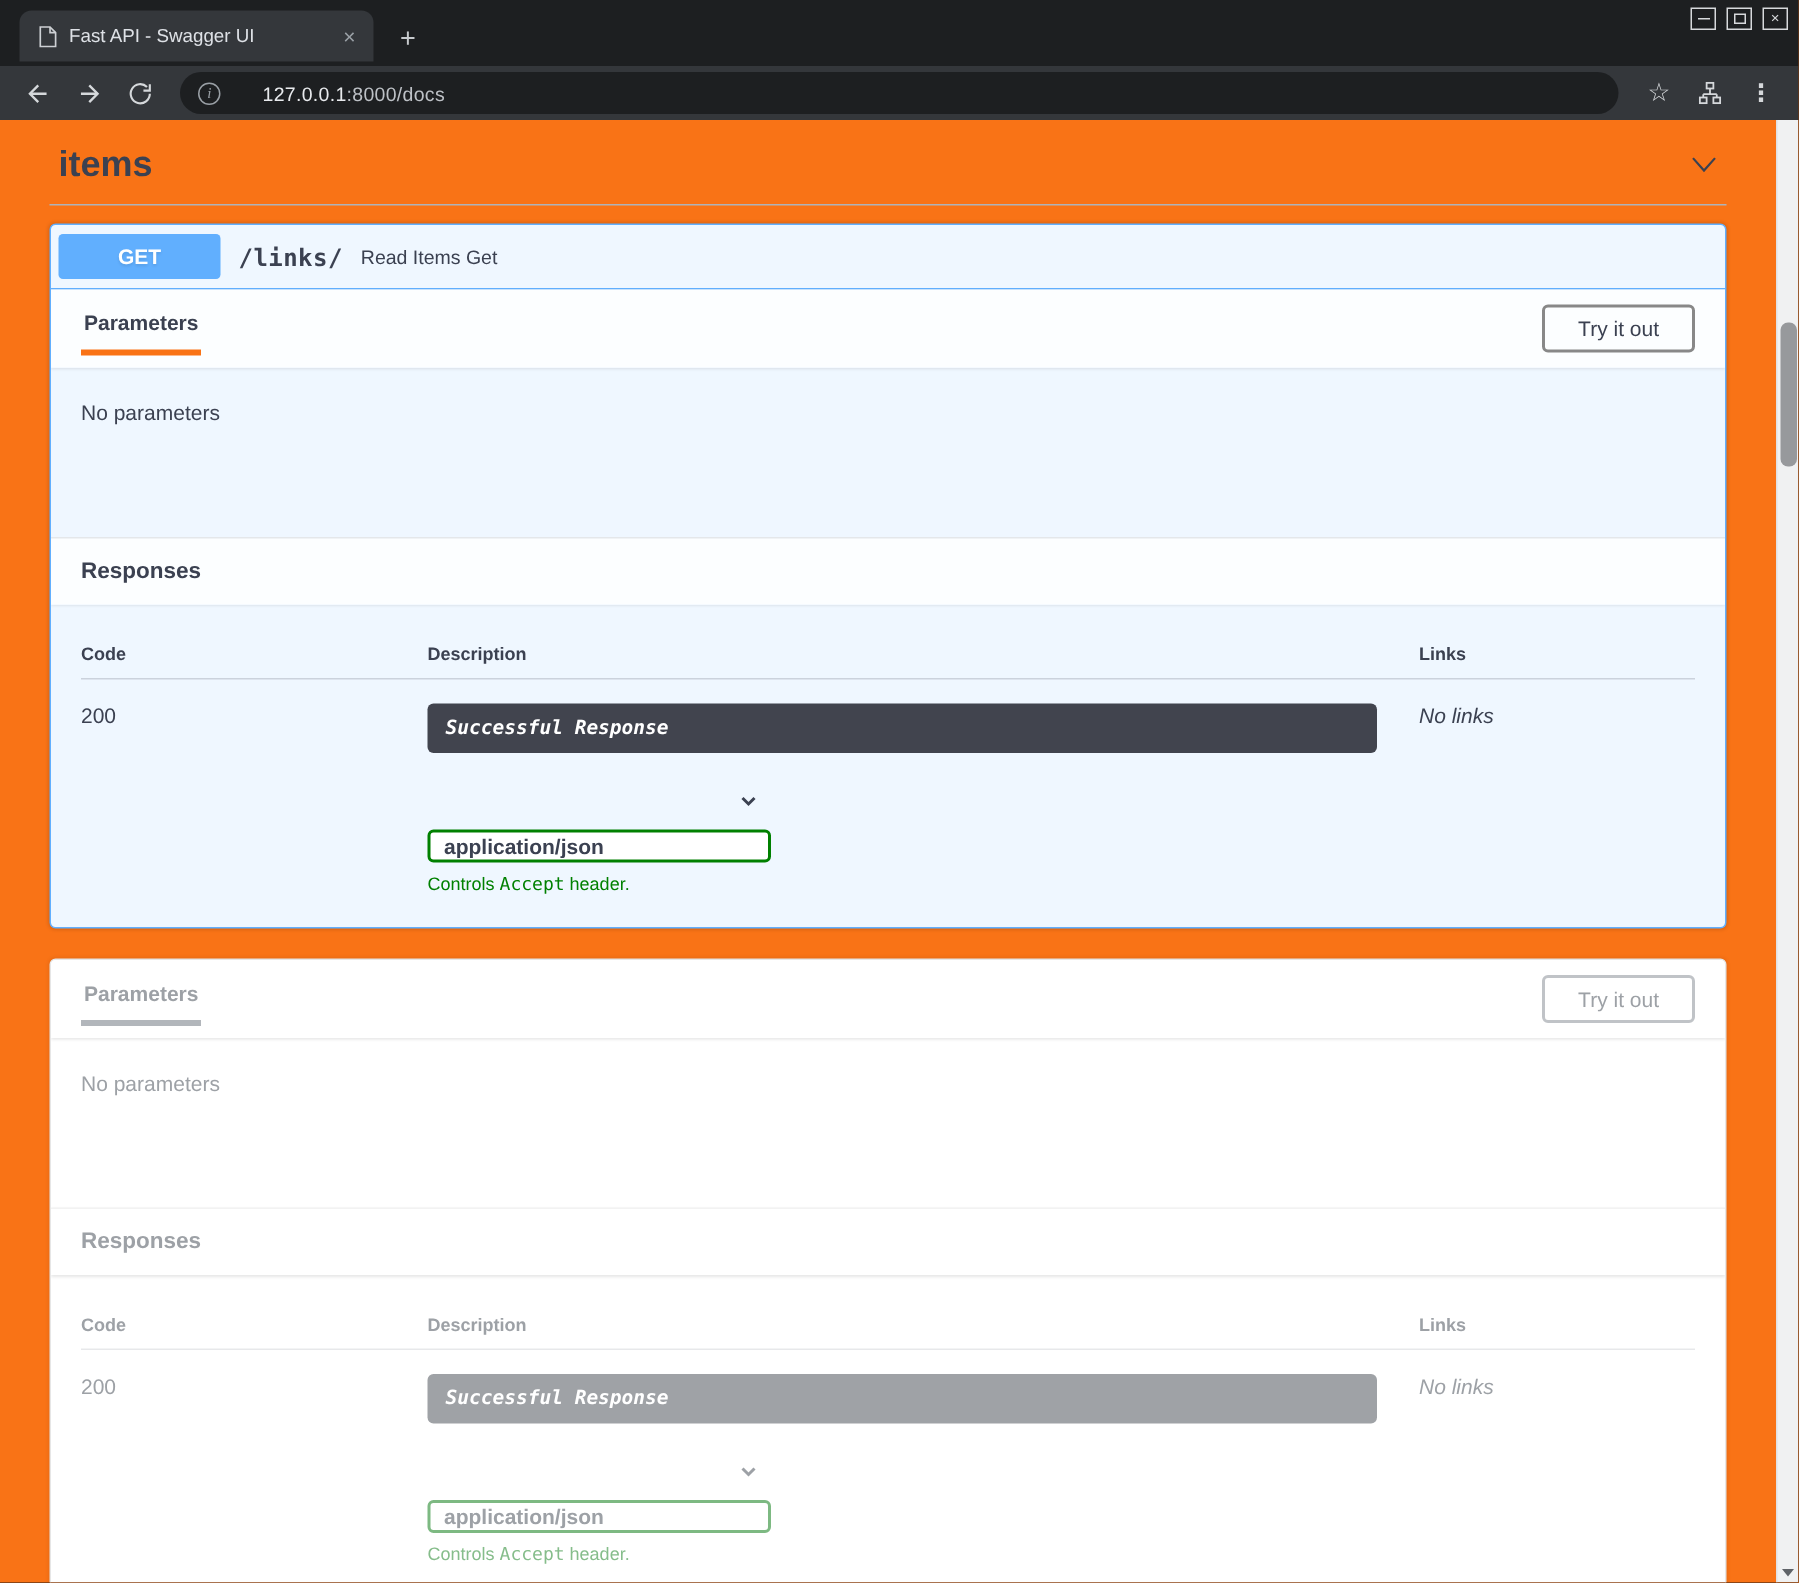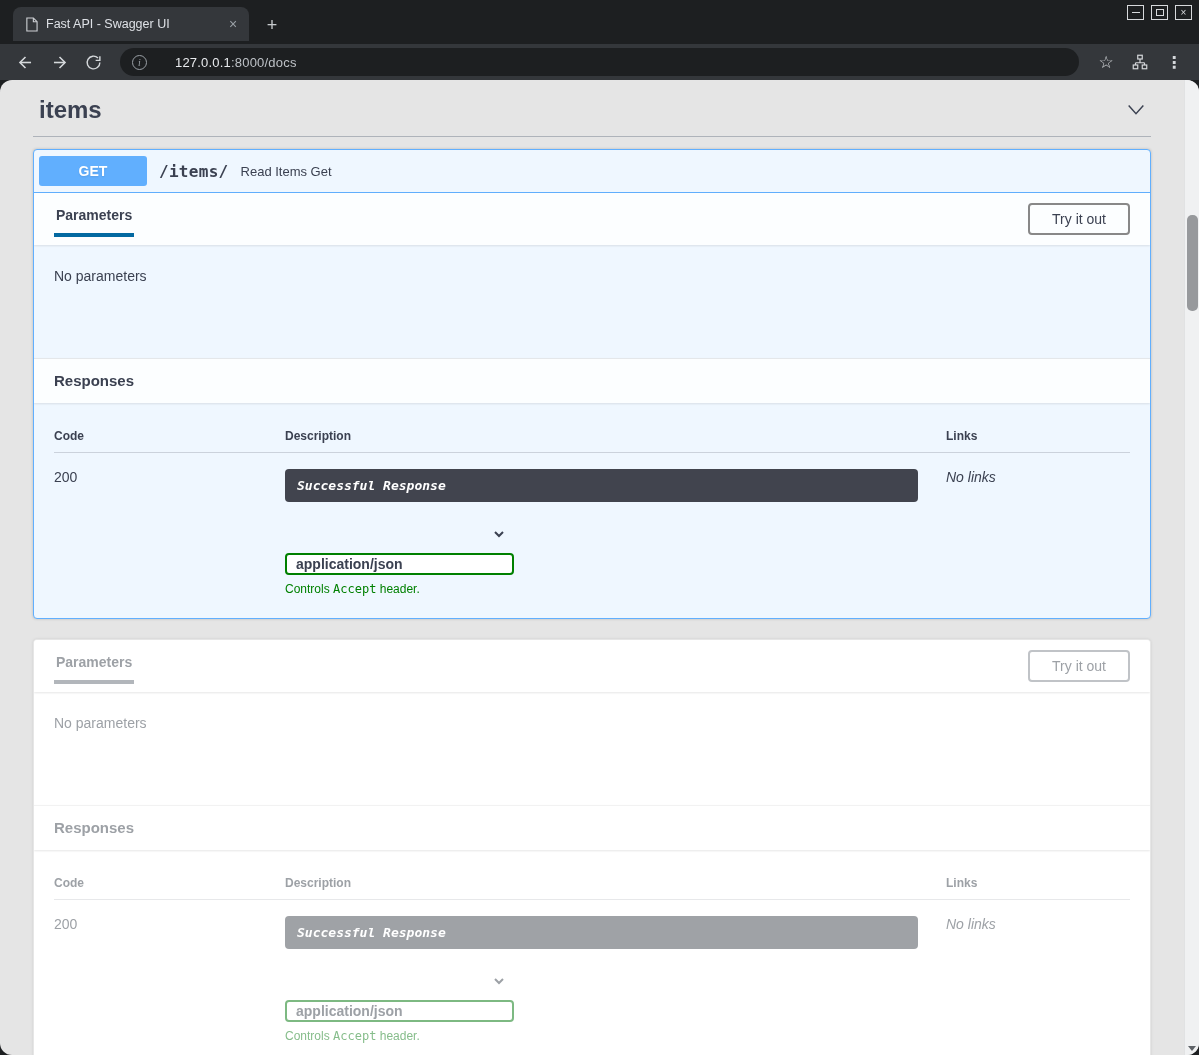--- a/index.html
+++ b/index.html
@@ -31,21 +31,21 @@
             align-items: center; padding: 0 12px; gap: 10px; cursor: text; }
   .info-badge { width: 15px; height: 15px; border: 1px solid #9aa0a6; border-radius: 50%; color: #9aa0a6;
                 font-size: 10px; display: flex; align-items: center; justify-content: center;
                 font-family: "Liberation Serif", serif; font-style: italic; flex: none; cursor: pointer; }
   .url-text { font-size: 13px; color: #e8eaed; letter-spacing: .2px; margin-left: 18px; }
   .url-dim { color: #bdc1c6; }
   .star { font-size: 17px; }
   .menu-dots { font-size: 16px; font-weight: bold; }
 
   
-  .viewport { flex: 1; display: flex; background: #e5e5e5; overflow: hidden; border-radius: 12px; }
+  .viewport { flex: 1; display: flex; background: #f97316; overflow: hidden; }
   .page { width: 1184px; padding: 4px 33px 0; overflow: hidden; }
   .scrollbar { width: 15px; background: #f0f1f2; border-left: 1px solid #e1e2e3; position: relative; flex: none; }
   .scroll-thumb { position: absolute; top: 135px; left: 2px; width: 11px; height: 96px; background: #97999c; border-radius: 5px; }
   .scroll-down { position: absolute; bottom: 4px; left: 3px; width: 0; height: 0; border-left: 4px solid transparent;
                  border-right: 4px solid transparent; border-top: 5px solid #5f6368; }
 
   
   .section-head { display: flex; align-items: center; justify-content: space-between; padding: 12px 4px 12px 6px;
                   border-bottom: 1px solid #aeb3ba; margin-bottom: 12px; cursor: pointer; }
   .section-title { font-size: 24px; font-weight: bold; color: #3b4151; }
@@ -55,21 +55,21 @@
              box-shadow: 0 0 3px rgba(0,0,0,.19); margin-bottom: 20px; overflow: hidden; }
   .op-header { display: flex; align-items: center; padding: 6px 5px; border-bottom: 1px solid #61affe; cursor: pointer; }
   .method-badge { min-width: 108px; text-align: center; padding: 7px 0; border-radius: 3px; background: #61affe;
                   color: #fff; font-size: 14px; font-weight: bold; text-shadow: 0 1px 2px rgba(0,0,0,.1); }
   .op-path { margin-left: 12px; font-family: "DejaVu Sans Mono", "Liberation Mono", monospace; font-size: 16px;
              font-weight: bold; color: #3b4151; letter-spacing: .3px; }
   .op-summary { margin-left: 12px; font-size: 13px; color: #3b4151; }
 
   .sec-header { display: flex; align-items: center; justify-content: space-between; min-height: 46px;
                 padding: 8px 20px; background: rgba(255,255,255,.8); box-shadow: 0 1px 2px rgba(0,0,0,.1); }
-  .params-title { font-size: 14px; font-weight: bold; color: #3b4151; padding: 6px 2px 10px; border-bottom: 4px solid #0369a1; }
+  .params-title { font-size: 14px; font-weight: bold; color: #3b4151; padding: 6px 2px 10px; border-bottom: 4px solid #f97316; }
   .try-btn { padding: 6px 22px; background: transparent; border: 2px solid #888; border-radius: 4px; font-size: 14px;
              font-weight: normal; color: #3b4151; cursor: pointer; font-family: inherit; }
 
   .no-params-wrap { height: 113px; padding: 22px 20px; }
   .no-params { font-size: 14px; color: #3b4151; }
 
   .resp-header { padding: 13px 20px; background: rgba(255,255,255,.8); box-shadow: 0 1px 2px rgba(0,0,0,.1);
                  border-top: 1px solid rgba(59,65,81,.12); }
   .resp-title { font-size: 15px; font-weight: bold; color: #3b4151; }
 
@@ -184,21 +184,21 @@
         <span class="chev">
           <svg width="22" height="22" viewBox="0 0 24 24" fill="none" stroke="#3b4151" stroke-width="1.6">
             <path d="M4 7l8 9 8-9"></path>
           </svg>
         </span>
       </div>
 
       <div class="opblock">
         <div class="op-header">
           <span class="method-badge">GET</span>
-          <span class="op-path">/items/</span>
+          <span class="op-path">/links/</span>
           <span class="op-summary">Read Items Get</span>
         </div>
 
         <div class="sec-header">
           <span class="params-title">Parameters</span>
           <button class="try-btn">Try it out</button>
         </div>
 
         <div class="no-params-wrap">
           <span class="no-params">No parameters</span>

